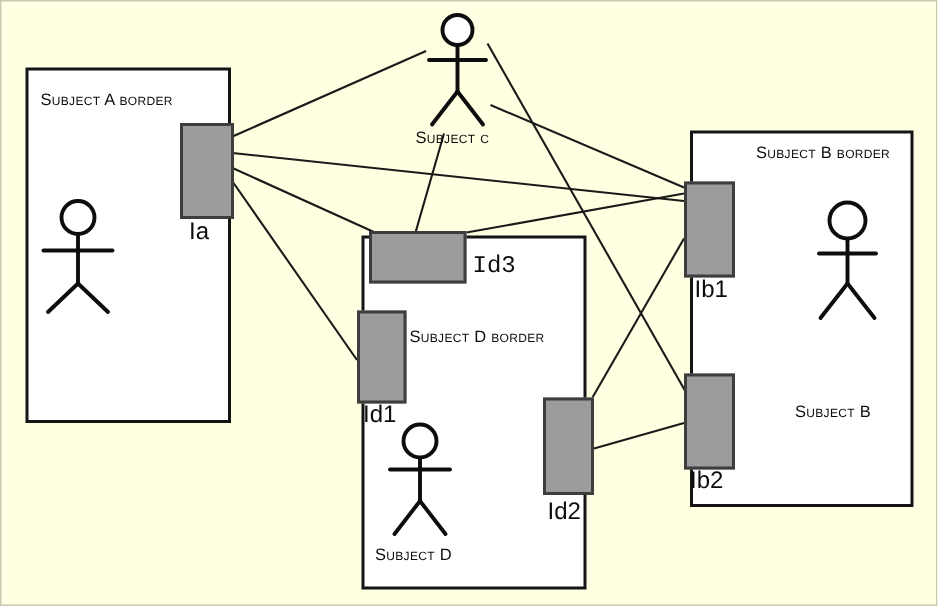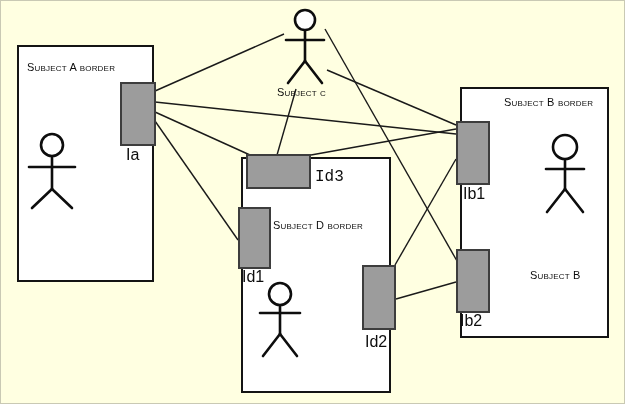--- a/index.html
+++ b/index.html
@@ -80,20 +80,21 @@
   <div class="iface iface-ib1"></div>
   <div class="iface iface-ib2"></div>
   <div class="iface iface-id1"></div>
   <div class="iface iface-id2"></div>
   <div class="iface iface-id3"></div>
 
   <span class="lbl sc lbl-a-border">Subject A border</span>
   <span class="lbl sc lbl-b-border">Subject B border</span>
   <span class="lbl sc lbl-b-name">Subject B</span>
   <span class="lbl sc lbl-d-border">Subject D border</span>
+  <span class="lbl sc lbl-d-name">Subject D</span>
   <span class="lbl sc lbl-c-name">Subject c</span>
 
   <span class="lbl if-lbl lbl-ia">Ia</span>
   <span class="lbl if-lbl lbl-ib1">Ib1</span>
   <span class="lbl if-lbl lbl-ib2">Ib2</span>
   <span class="lbl if-lbl lbl-id1">Id1</span>
   <span class="lbl if-lbl lbl-id2">Id2</span>
   <span class="lbl if-lbl lbl-id3">Id3</span>
 
 </div>

